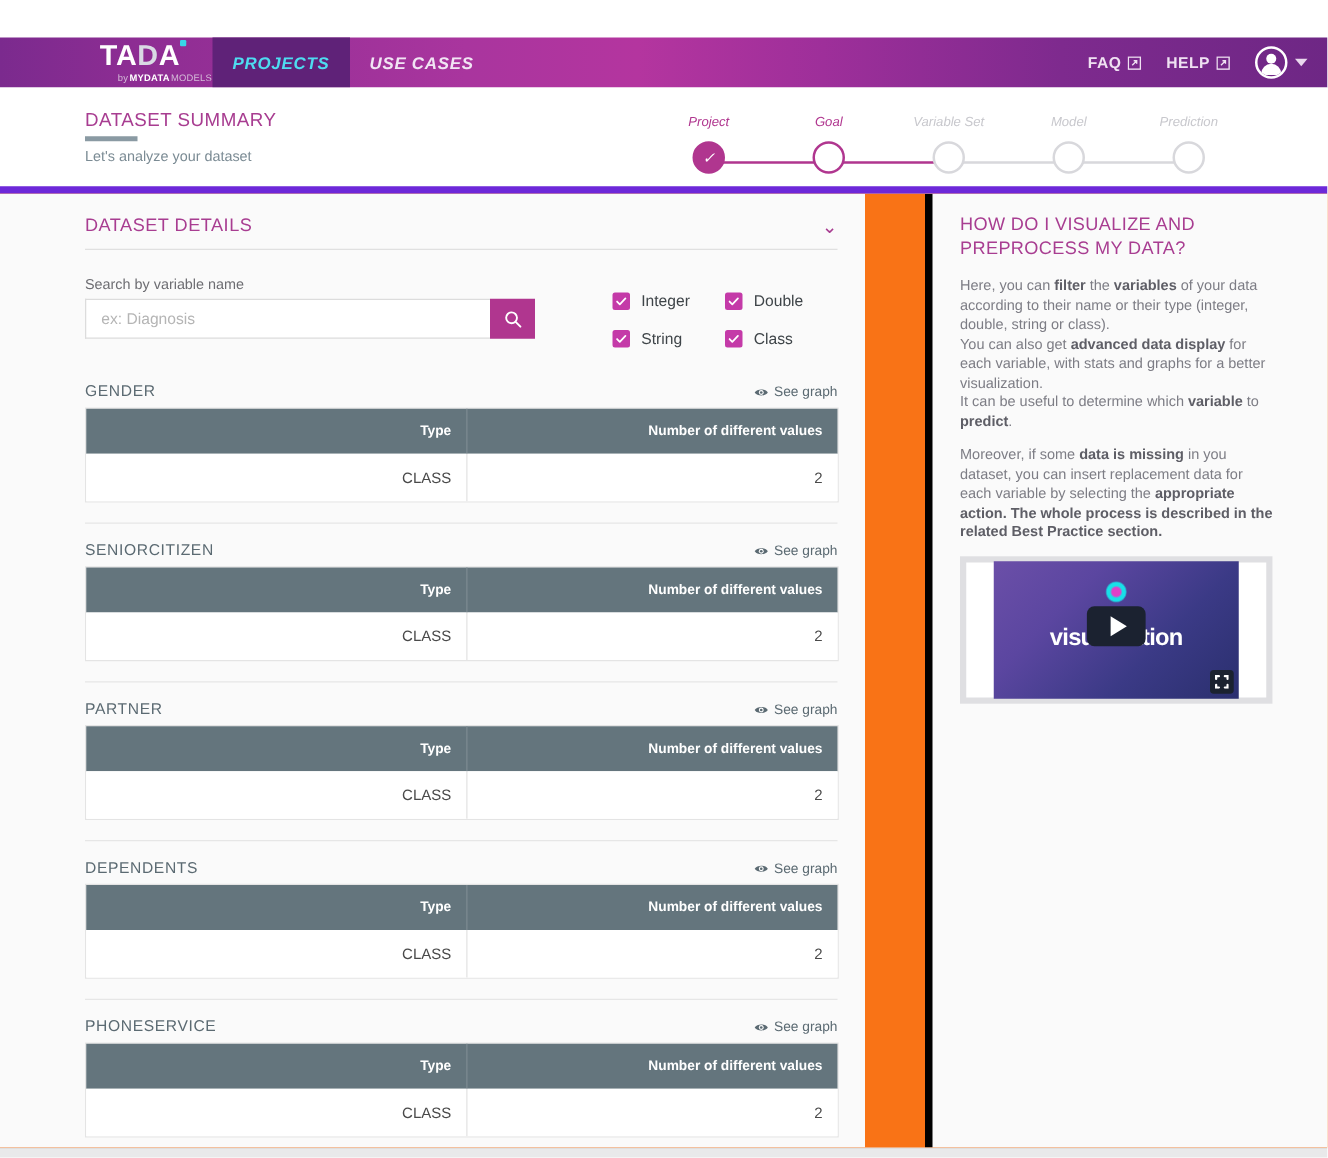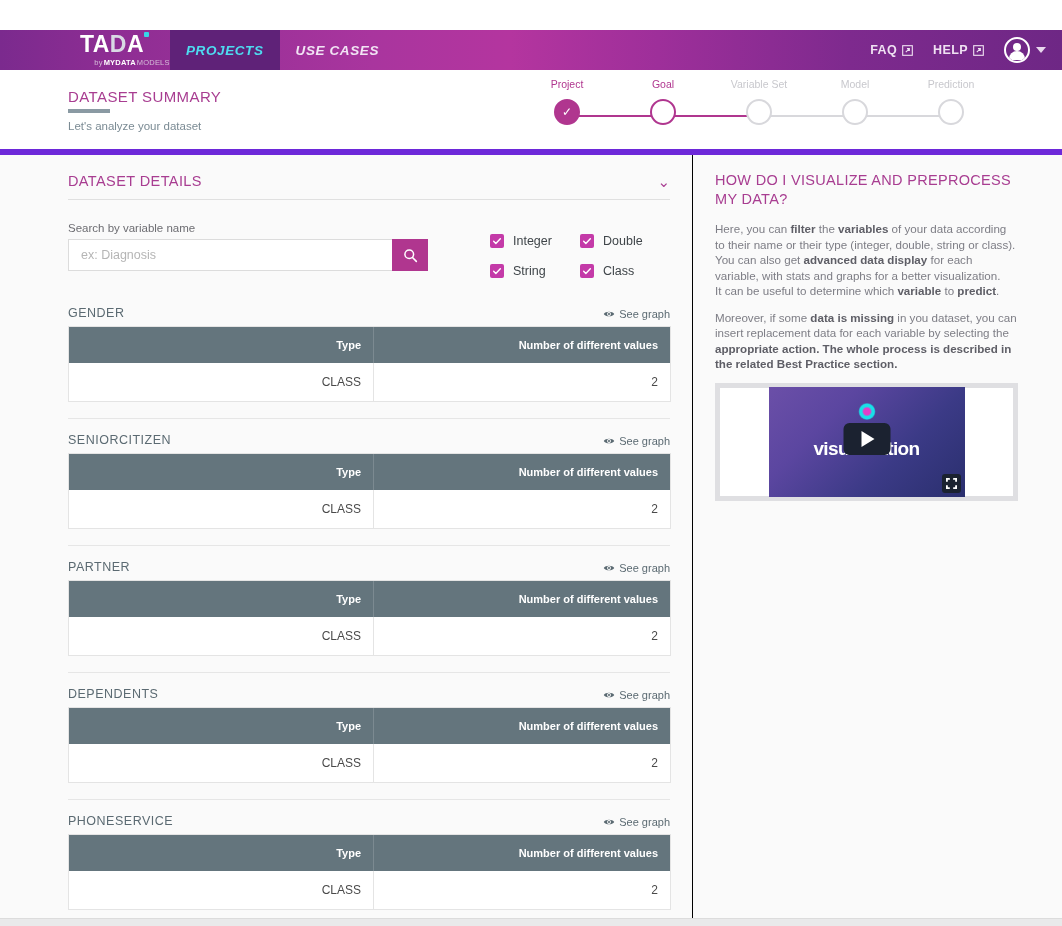--- a/index.html
+++ b/index.html
@@ -74,21 +74,21 @@
     flex: 0 0 85px; background: #ffffff; display: flex; align-items: center;
     border-bottom: 6px solid #6d28d9; position: relative;
   }
   .title-block { margin-left: 68px; }
   .page-title {
     font-size: 15px; color: #a83d91; letter-spacing: 0.4px; font-weight: normal;
   }
   .title-ul { width: 42px; height: 4px; background: #8a9aa3; margin-top: 4px; }
   .page-sub { font-size: 11.5px; color: #7b8b94; margin-top: 7px; }
 
-  .stepper { position: absolute; left: 540px; top: 8px; width: 430px; height: 50px; }
+  .stepper { position: absolute; left: 540px; top: 22px; width: 430px; height: 50px; font-style: italic; }
   .step-line {
     position: absolute; top: 37px; height: 2px; z-index: 0;
   }
   .step {
     position: absolute; top: 0; width: 0; display: flex; flex-direction: column; align-items: center;
   }
   .step-label {
     font-size: 10.5px; white-space: nowrap; margin-bottom: 9px;
   }
   .step-label.done { color: #b0368f; }
@@ -98,21 +98,21 @@
     width: 26px; height: 26px; border-radius: 50%; background: #fff; z-index: 2;
     display: flex; align-items: center; justify-content: center;
   }
   .step-circle.done { background: #b0368f; border: 2px solid #b0368f; }
   .step-circle.current { background: #fff; border: 2px solid #b0368f; }
   .step-circle.todo { background: #fff; border: 2px solid #d8d8dc; }
   .check-gl { color: #fff; font-size: 12px; line-height: 1; }
 
   
   .content {
-    flex: 1 1 auto; display: flex; background: #be185d; overflow: hidden; position: relative;
+    flex: 1 1 auto; display: flex; background: #f97316; overflow: hidden; position: relative; gap: 48px;
   }
   .left-col {
     width: 692px; flex: 0 0 692px; background: #fafafa;
     padding: 0 0 0 0; overflow: hidden; position: relative;
   }
   .panel-title-row {
     margin: 18px 22px 0 68px; display: flex; align-items: center;
     border-bottom: 1px solid #e0e0e0; padding-bottom: 10px; cursor: pointer;
   }
   .panel-title {
@@ -170,21 +170,21 @@
   .vt-th.c2 { flex: 1 1 auto; }
   .vt-row { display: flex; background: #fff; }
   .vt-td { font-size: 12px; color: #4a4a4a; padding: 12px 12px; }
   .vt-td.c1 { width: 305px; flex: 0 0 305px; border-right: 1px solid #e4e4e4; }
   .vt-td.c2 { flex: 1 1 auto; }
   .var-divider { height: 1px; background: #e6e6e6; margin: 16px 0 14px 0; }
 
   
   .right-col {
     flex: 1 1 auto; background: #fafafa; padding: 16px 44px 0 22px;
-    border-left: 1px solid #000000;
+    border-left: 6px solid #000000;
   }
   .help-title {
     font-size: 14.5px; color: #a83d91; letter-spacing: 0.3px; line-height: 19px;
     margin-bottom: 12px;
   }
   .help-p {
     font-size: 11.6px; color: #7d7d85; line-height: 15.5px; margin-bottom: 11px;
   }
   .help-p b { color: #5e5e66; }
 

